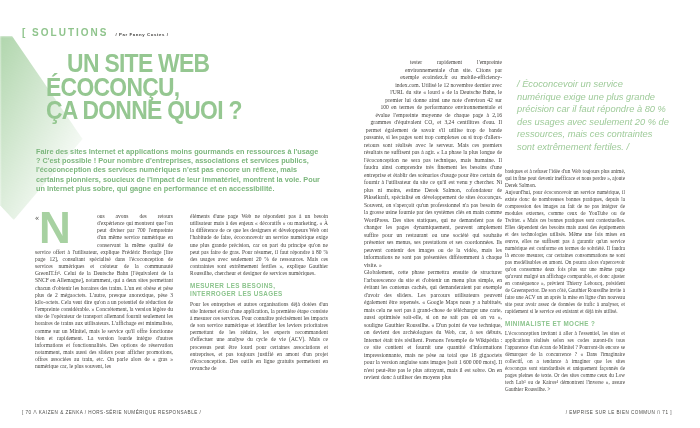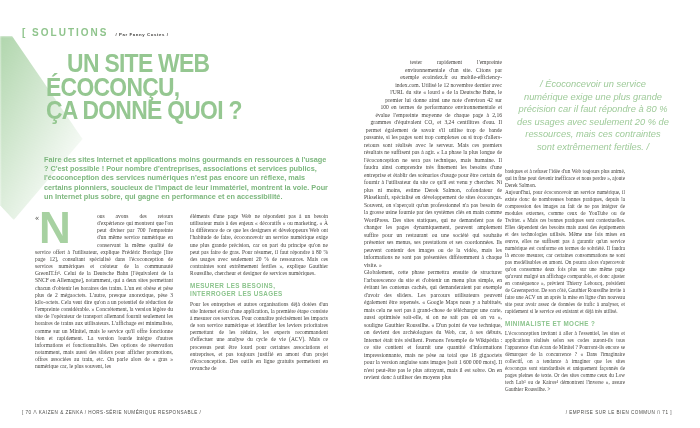--- a/index.html
+++ b/index.html
@@ -29,21 +29,21 @@
   .title{
     position:absolute;left:46px;top:52px;margin:0;
     font-family:"Liberation Sans",sans-serif;font-weight:bold;
     font-size:26px;line-height:23.5px;letter-spacing:-.8px;color:#95c791;
     transform:scaleX(.88);transform-origin:0 0;white-space:nowrap;
   }
   .title span{display:block;}
   .title .t1{margin-left:24px;}
   
   .intro{
-    position:absolute;left:36px;top:147px;width:286px;margin:8px;
+    position:absolute;left:36px;top:147px;width:286px;margin:0;
     font-family:"Liberation Sans",sans-serif;font-weight:bold;
     font-size:7.3px;line-height:9.2px;color:#7db77e;
   }
   
   .cols-left{position:absolute;left:35px;top:213px;width:293px;display:flex;gap:17px;}
   .colL{width:138px;}
   .body{
     margin:0;font-size:5.5px;line-height:7.15px;text-align:justify;
     color:#403e3a;hyphens:auto;
   }
@@ -59,21 +59,21 @@
   }
   
   .r-col1{position:absolute;left:364px;top:59px;width:138px;}
   .r-col1 .body{font-size:5.6px;line-height:7.5px;}
   .diag{float:left;width:46px;height:70px;shape-outside:polygon(0 0,100% 0,0 100%);}
   .r-col2{position:absolute;left:505px;top:59px;width:120px;}
   .r-col2 .body{font-size:5.2px;line-height:7.0px;}
   .quote{
     margin:19px 0 14px 12px;width:152px;
     font-family:"Liberation Sans",sans-serif;font-style:italic;
-    font-size:9.3px;line-height:12.6px;color:#9fcb9a;text-align:center;
+    font-size:9.3px;line-height:12.6px;color:#9fcb9a;text-align:left;
   }
   
   .folio{
     position:absolute;bottom:13px;font-family:"Liberation Sans",sans-serif;
     font-size:4.6px;letter-spacing:.5px;color:#4a4a47;white-space:nowrap;
   }
   .folio-left{left:22px;}
   .folio-right{right:28px;}
 </style>
 </head>

